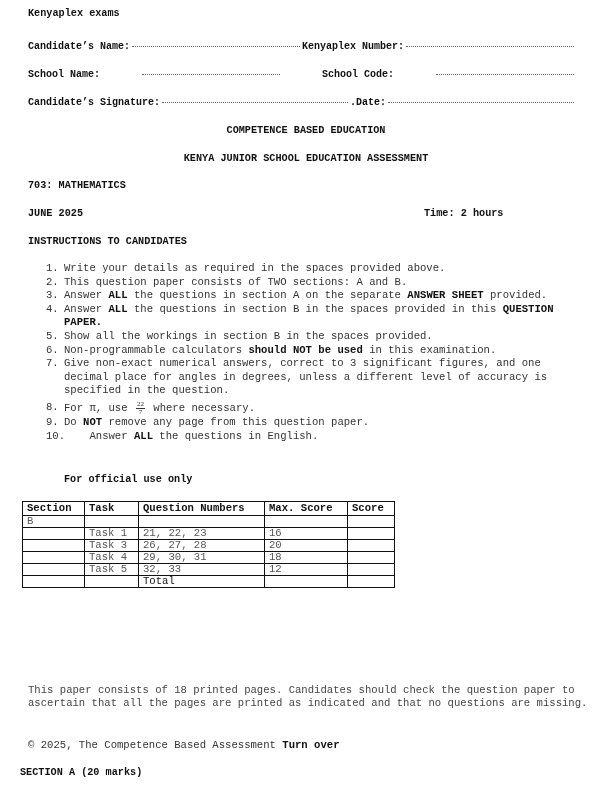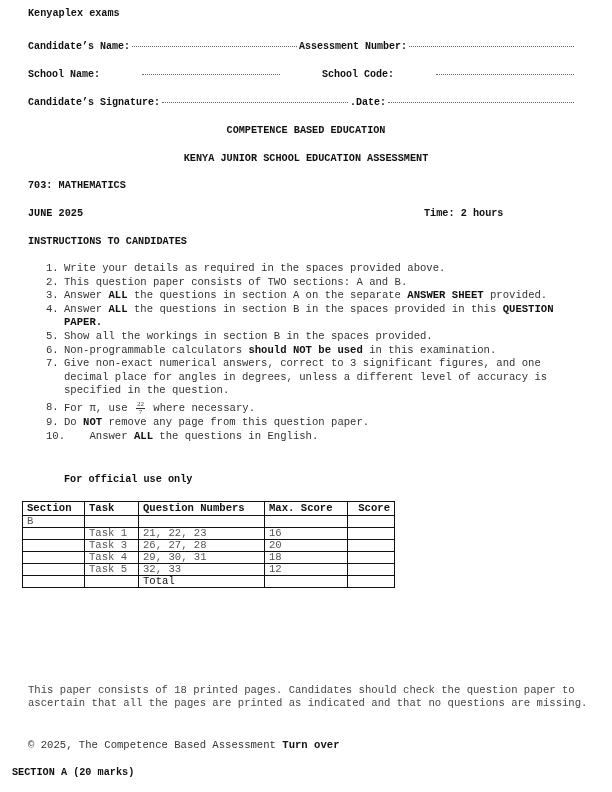--- a/index.html
+++ b/index.html
@@ -30,21 +30,21 @@
   .footer-text { position: absolute; left: 28px; top: 684px; width: 565px; font-size: 10.6px; color: #444; line-height: 12.6px; white-space: normal; }
 </style>
 </head>
 <body>
 
 <div class="abs hdr" style="left:28px; top:8px;">Kenyaplex exams</div>
 
 <div class="field-row" style="top:41px;">
   <span class="field-label">Candidate’s Name:</span>
   <span class="dots"></span>
-  <span class="field-label">Assessment Number:</span>
+  <span class="field-label">Kenyaplex Number:</span>
   <span class="dots"></span>
 </div>
 <div class="field-row" style="top:69px;gap:40px;">
   <span class="field-label">School Name:</span>
   <span class="dots"></span>
   <span class="field-label">School Code:</span>
   <span class="dots"></span>
 </div>
 <div class="field-row" style="top:97px;">
   <span class="field-label">Candidate’s Signature:</span>
@@ -75,21 +75,21 @@
 
 <div class="abs hdr" style="left:64px; top:474px;">For official use only</div>
 
 <table class="score">
   <thead>
     <tr>
       <th style="width:53px;">Section</th>
       <th style="width:45px;">Task</th>
       <th style="width:117px;">Question Numbers</th>
       <th style="width:74px;">Max. Score</th>
-      <th style="width:38px;text-align:right;">Score</th>
+      <th style="width:38px;">Score</th>
     </tr>
   </thead>
   <tbody>
     <tr>
       <td>B</td>
         <td></td>
         <td></td>
         <td></td>
         <td></td>
     </tr>
@@ -126,13 +126,13 @@
         <td></td>
         <td class="total">Total</td>
         <td></td>
         <td></td>
     </tr>
   </tbody>
 </table>
 
 <div class="footer-text">This paper consists of 18 printed pages. Candidates should check the question paper to ascertain that all the pages are printed as indicated and that no questions are missing.</div>
 <div class="abs reg" style="left:28px; top:739px;"><span>© 2025, The Competence Based Assessment </span><b style="color:#111;">Turn over</b></div>
-<div class="abs hdr" style="left:12px; top:767px;">SECTION A (20 marks)</div>
+<div class="abs hdr" style="left:20px; top:767px;">SECTION A (20 marks)</div>
 
 </body></html>

